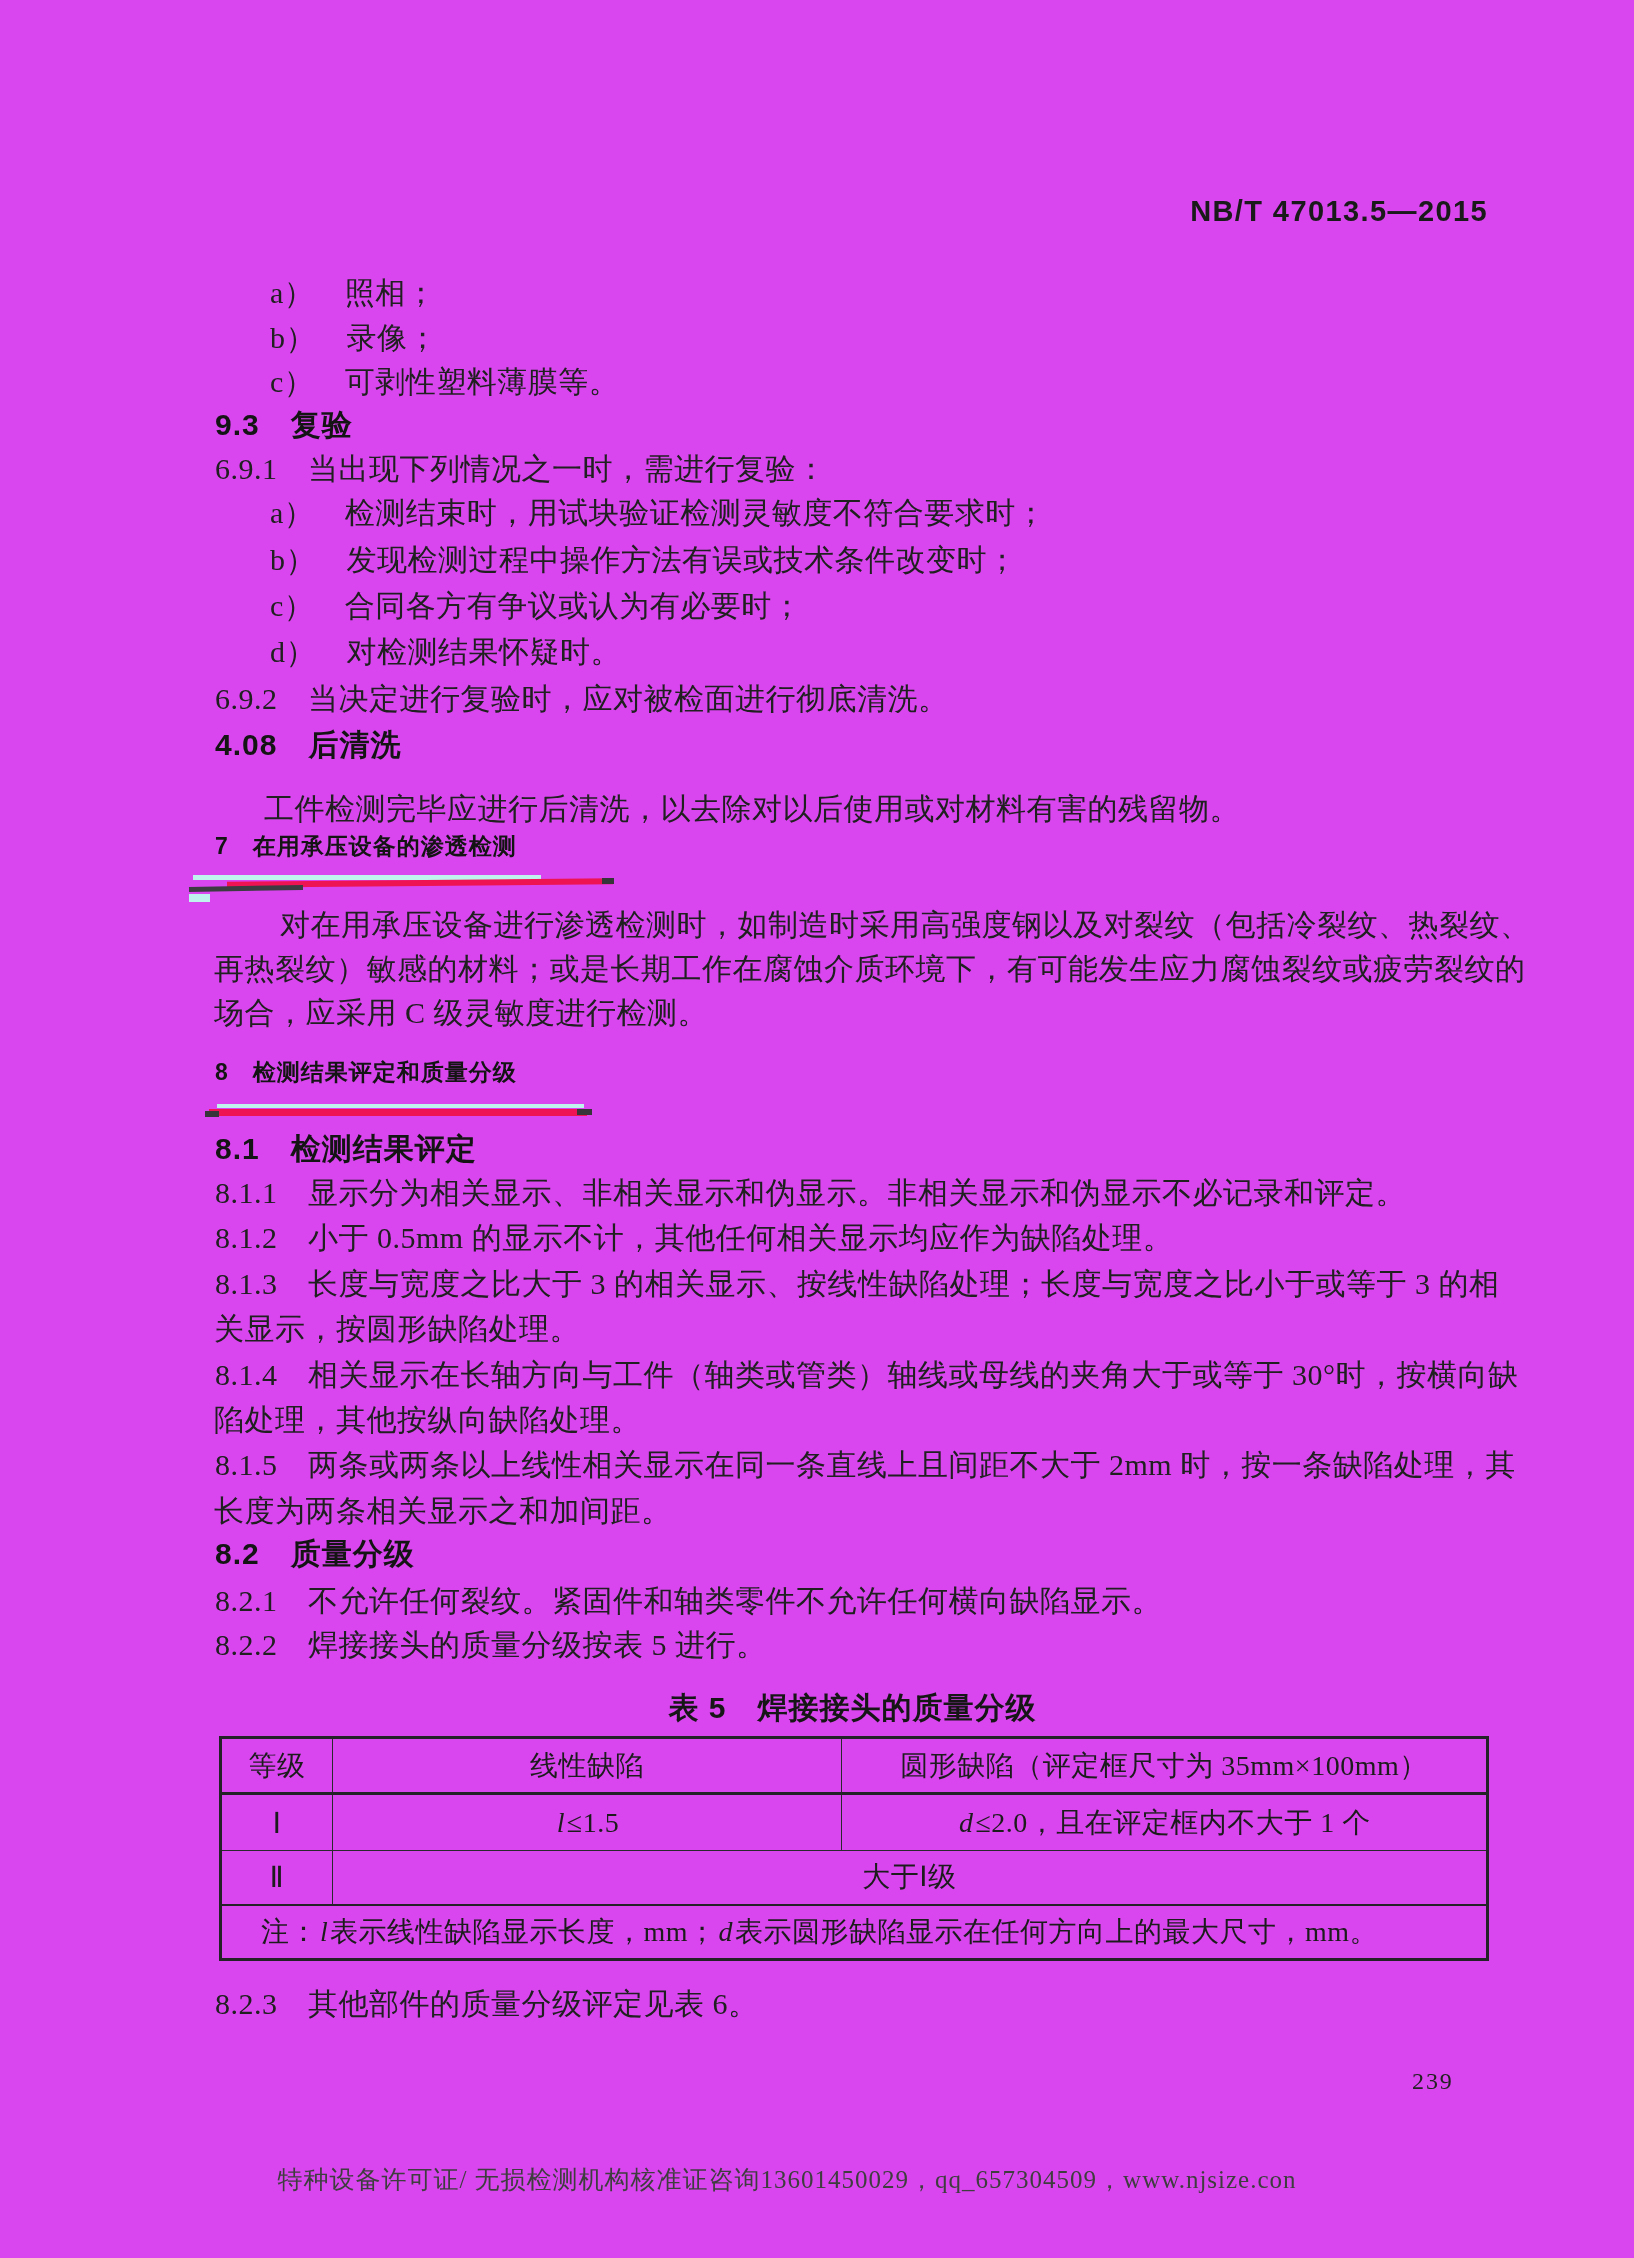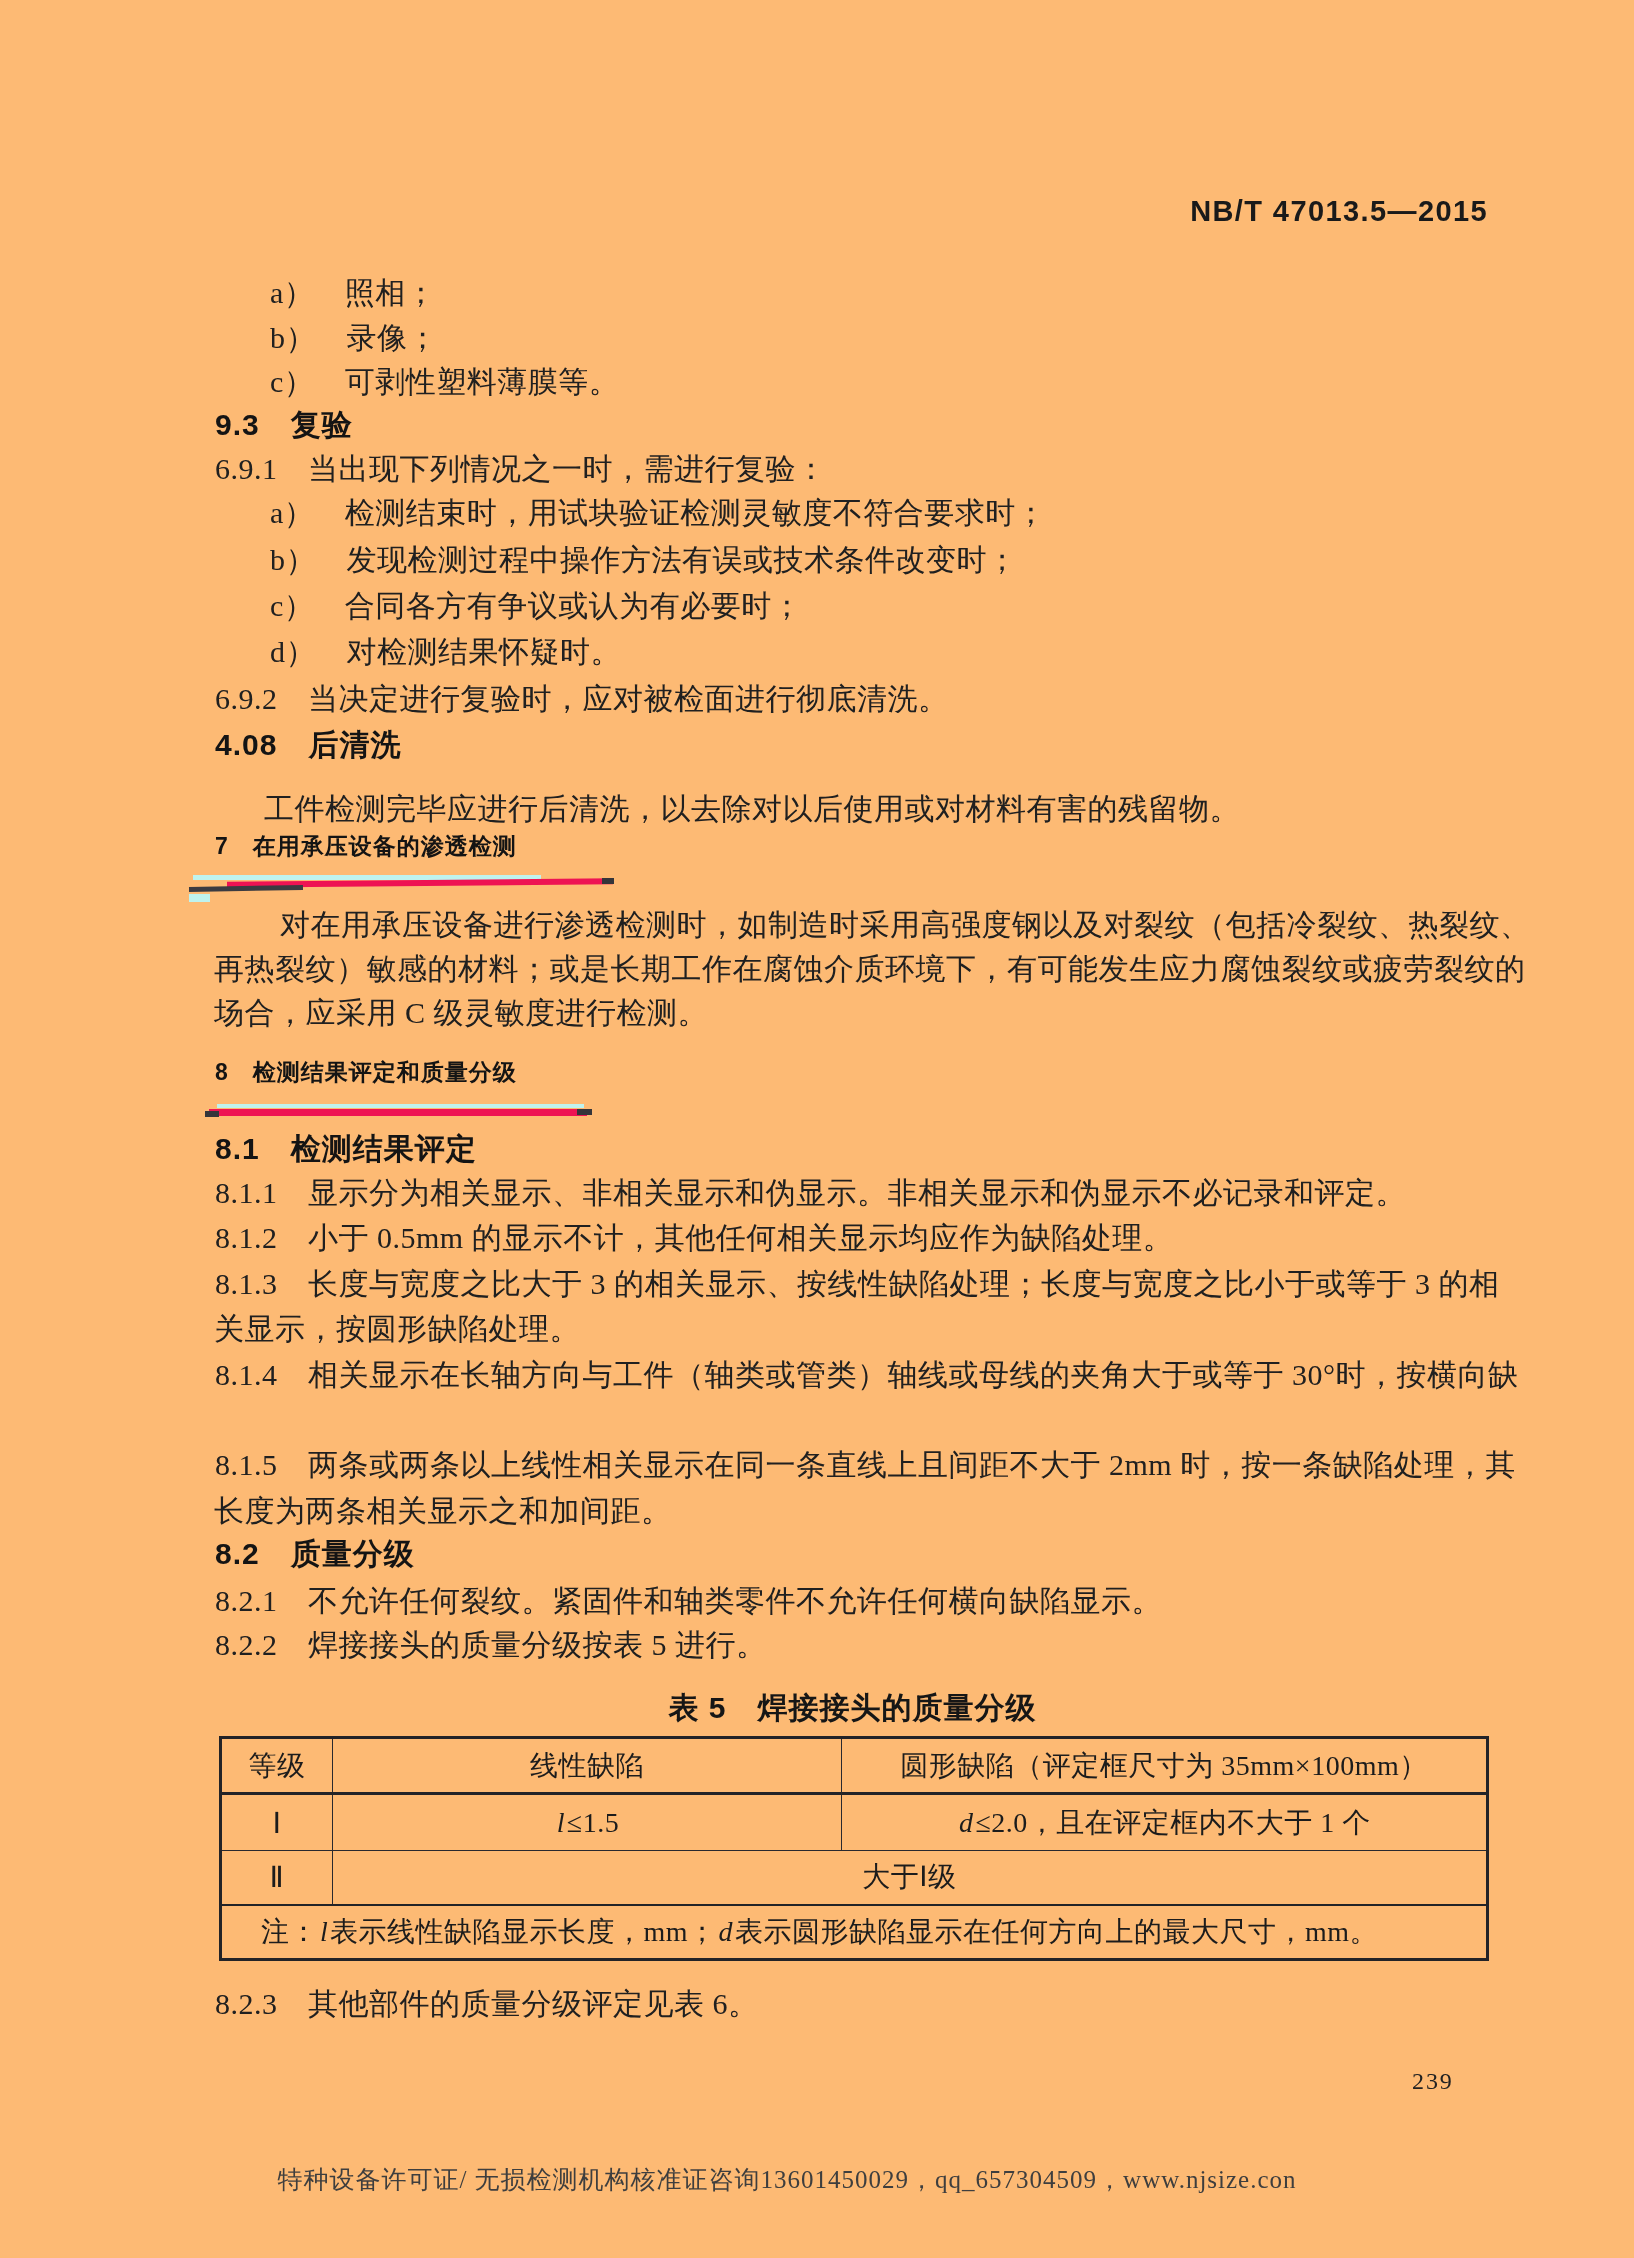--- a/index.html
+++ b/index.html
@@ -1,19 +1,19 @@
 <!DOCTYPE html>
 <html><head>
 <meta charset="utf-8">
 <style>
   html,body{margin:0;padding:0;background:#888;}
   .page{
     position:relative;
     width:1635px;height:2258px;
-    background:#fdba74;
+    background:#d946ef;
     overflow:hidden;
     font-family:"Liberation Serif", serif;
     color:#202020;
     margin:0 auto;
   }
   .ln{
     position:absolute;
     font-size:30px;
     line-height:1.25;
     white-space:nowrap;
@@ -119,20 +119,21 @@
     <div class="art" style="left:205px;top:1111px;width:13.5px;height:5.8px;background:#35353a;"></div>
     <div class="art" style="left:577px;top:1109px;width:15.4px;height:5.8px;background:#35353a;"></div>
   </div>
 
   <div class="ln hd" style="left:215px;top:1130px;">8.1　检测结果评定</div>
   <div class="ln" style="left:215px;top:1174px;">8.1.1　显示分为相关显示、非相关显示和伪显示。非相关显示和伪显示不必记录和评定。</div>
   <div class="ln" style="left:215px;top:1219px;">8.1.2　小于 0.5mm 的显示不计，其他任何相关显示均应作为缺陷处理。</div>
   <div class="ln" style="left:215px;top:1265px;">8.1.3　长度与宽度之比大于 3 的相关显示、按线性缺陷处理；长度与宽度之比小于或等于 3 的相</div>
   <div class="ln" style="left:214px;top:1310px;">关显示，按圆形缺陷处理。</div>
   <div class="ln" style="left:215px;top:1356px;">8.1.4　相关显示在长轴方向与工件（轴类或管类）轴线或母线的夹角大于或等于 30°时，按横向缺</div>
+  <div class="ln" style="left:214px;top:1401px;">陷处理，其他按纵向缺陷处理。</div>
   <div class="ln" style="left:215px;top:1446px;">8.1.5　两条或两条以上线性相关显示在同一条直线上且间距不大于 2mm 时，按一条缺陷处理，其</div>
   <div class="ln" style="left:214px;top:1492px;">长度为两条相关显示之和加间距。</div>
 
   <div class="ln hd" style="left:215px;top:1535px;">8.2　质量分级</div>
   <div class="ln" style="left:215px;top:1582px;">8.2.1　不允许任何裂纹。紧固件和轴类零件不允许任何横向缺陷显示。</div>
   <div class="ln" style="left:215px;top:1626px;">8.2.2　焊接接头的质量分级按表 5 进行。</div>
 
   <div class="caption">表 5　焊接接头的质量分级</div>
   <table class="tbl">
     <colgroup>

